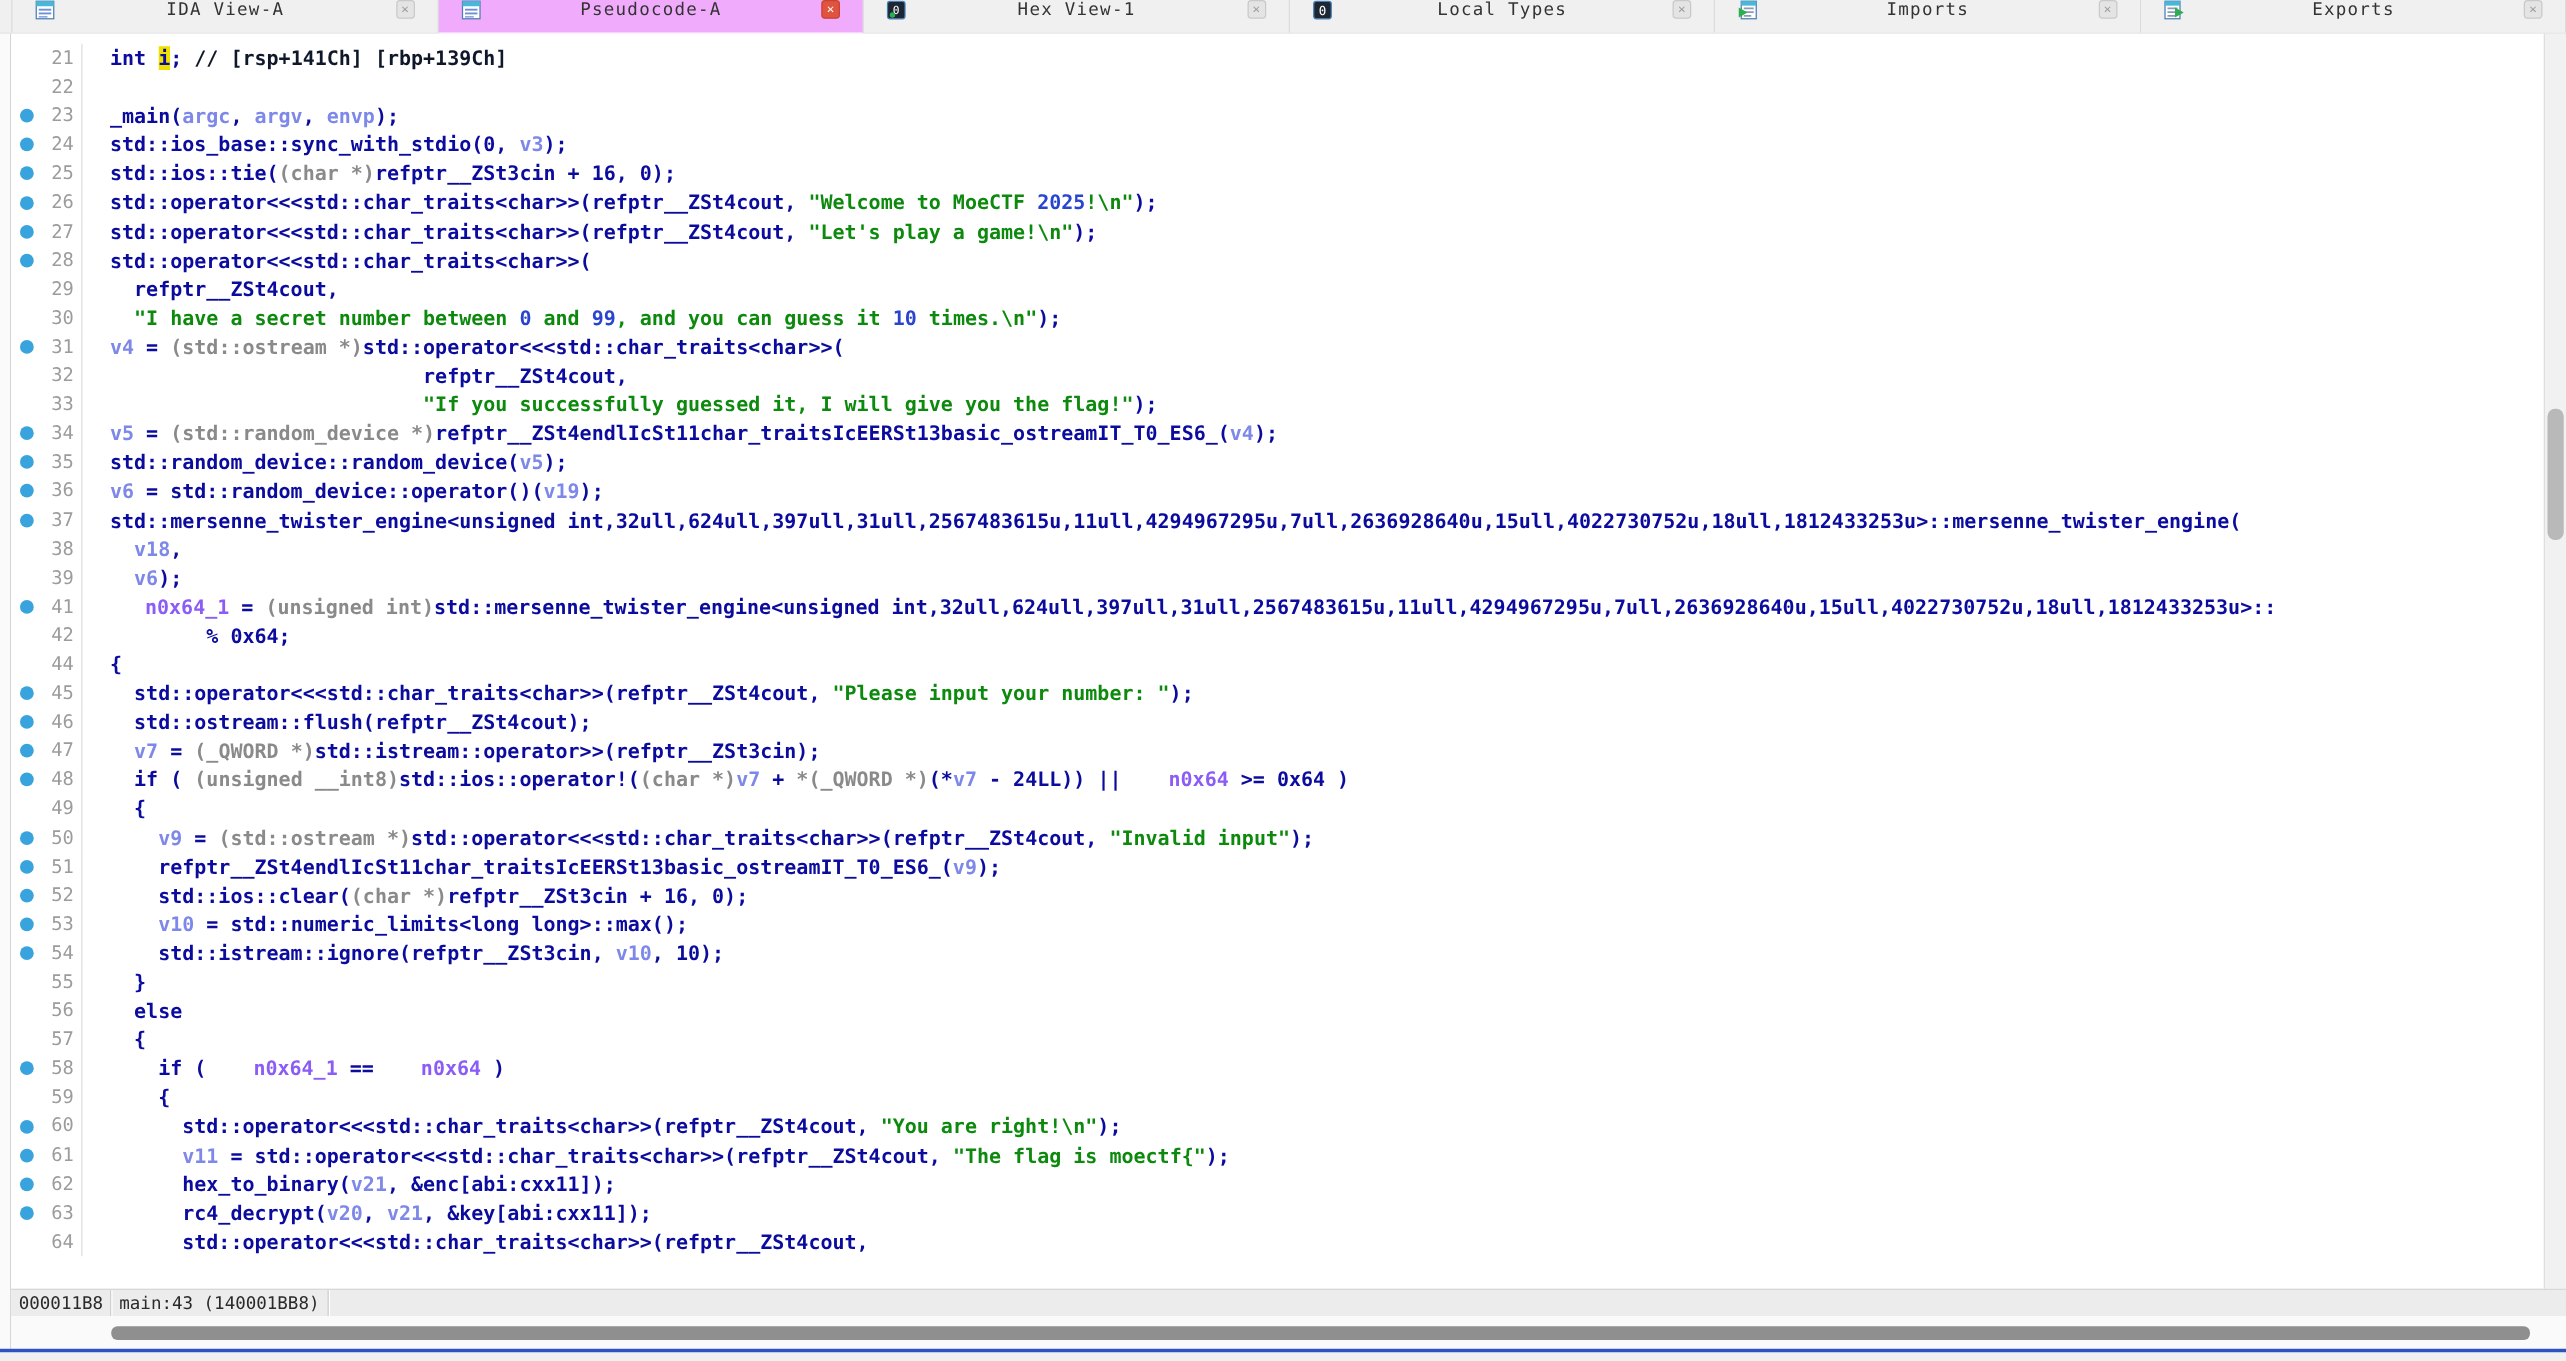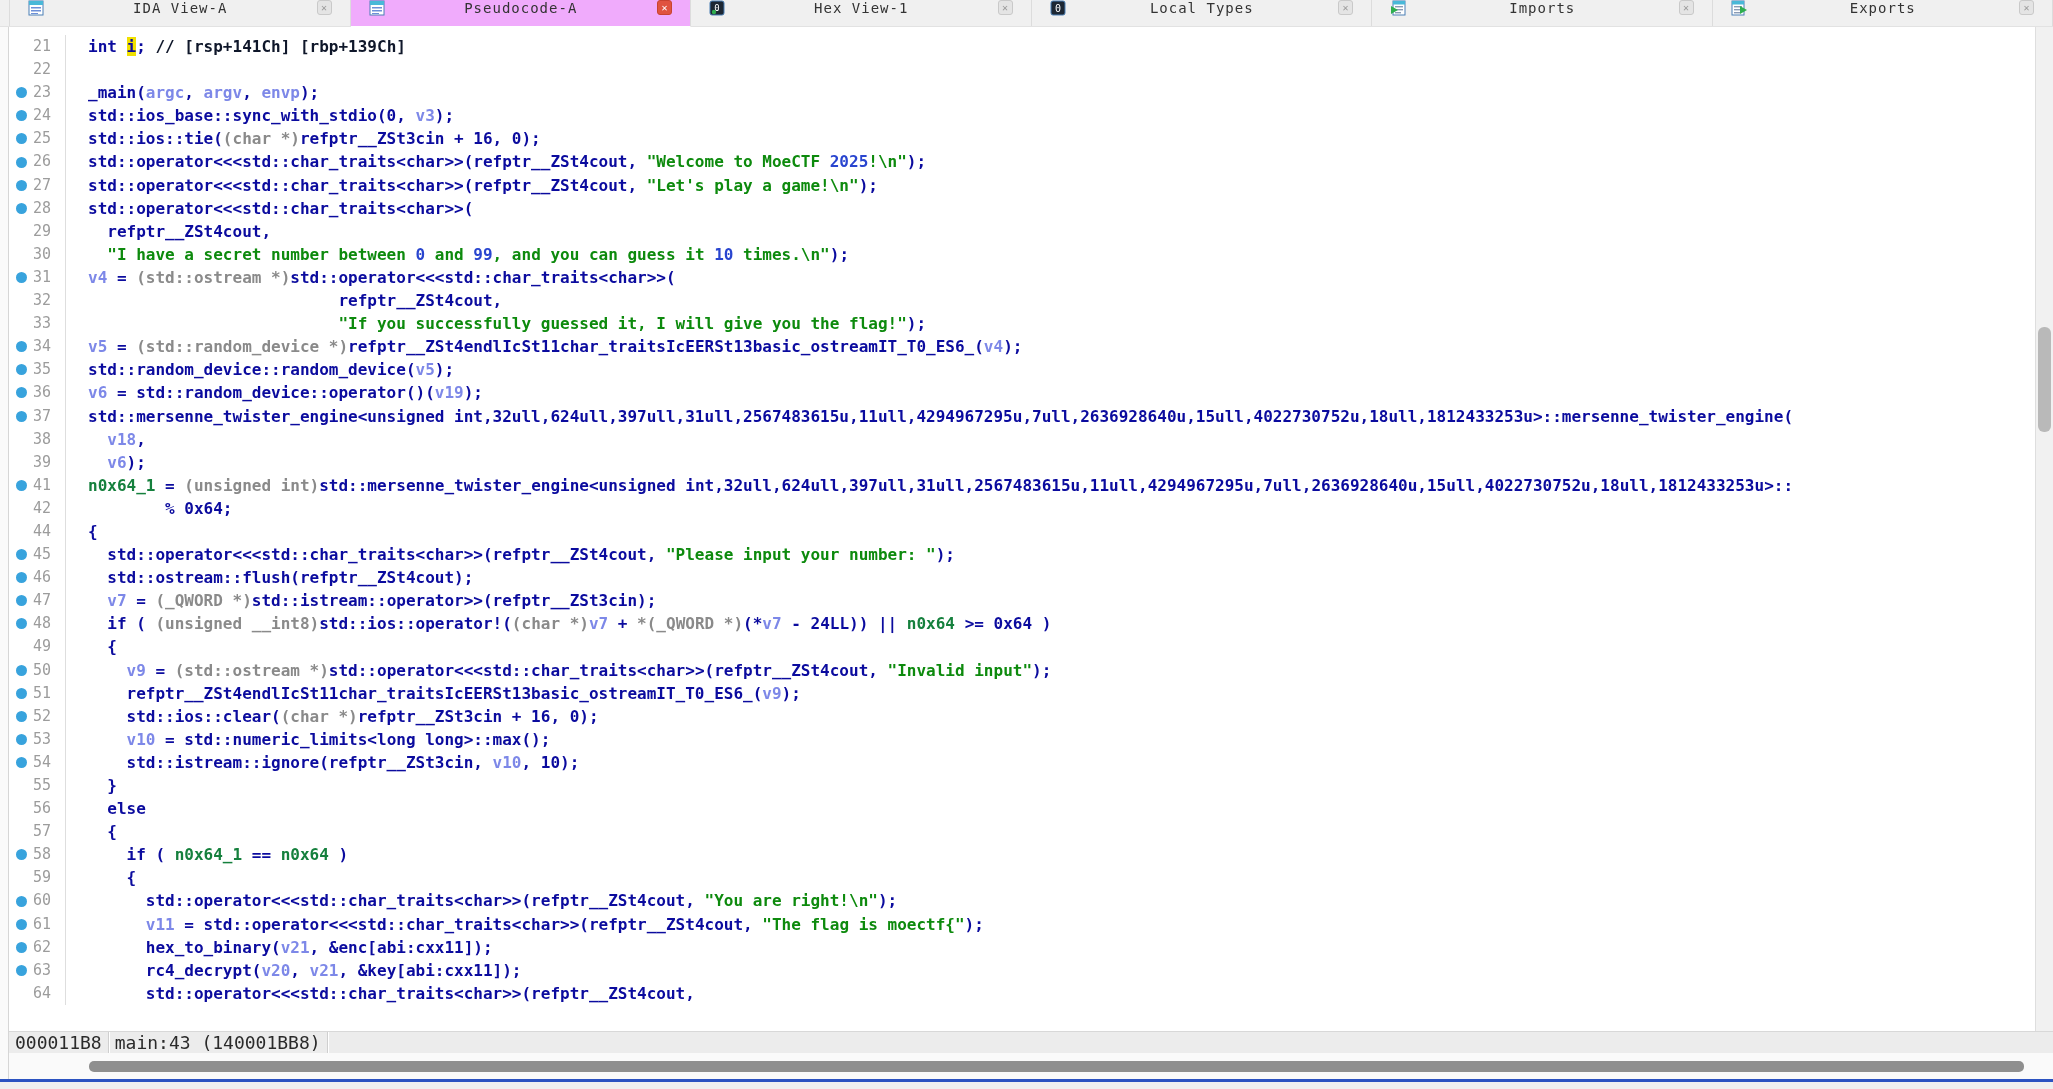--- a/index.html
+++ b/index.html
@@ -30,43 +30,43 @@
   #codearea { position:absolute; left:9px; top:27px; width:2026px; height:1004px;
               background:#fff; overflow:hidden; }
   #vscroll { position:absolute; right:0; top:27px; width:18px; height:1004px;
              background:#f1f1f1; border-left:1px solid #dedede; }
   #vthumb { position:absolute; left:2px; width:13px; border-radius:6px; background:#b9b9b9; }
 
   #codeinner { padding-top:8px; }
   .row { display:flex; height:23.1px; align-items:stretch; }
   .g-dot { width:24px; flex:0 0 24px; display:flex; align-items:center; justify-content:center; }
   .dot { width:11px; height:11px; border-radius:50%; }
-  .g-num { width:32px; flex:0 0 32px; text-align:left; padding-right:6px;
+  .g-num { width:32px; flex:0 0 32px; text-align:right; padding-right:6px;
            font-size:15px; line-height:23.1px; color:#9c9c9c; }
   .codetext { flex:1 1 auto; border-left:1px solid #dedede; padding-left:22px;
               white-space:pre; overflow:hidden; font-size:16px; line-height:23.1px;
               font-weight:bold; }
   .row.hl .codetext { background:linear-gradient(to right,#e50f0f 0,#e50f0f 1878px,transparent 1878px); }
 
   .tk-d  { color:#0b0b9e; }
   .tk-v  { color:#7d88e8; }
   .tk-c  { color:#0f172a; }
   .tk-t  { color:#8a8a8a; }
   .tk-s  { color:#0d8a0d; }
   .tk-sn { color:#2945cf; }
-  .tk-n  { color:#15803d; }
+  .tk-n  { color:#8b5cf6;margin-left:28px; }
   .tk-hy  { color:#0b0b9e; background:#f0e000; }
   .tk-hya { color:#0b0b9e; background:#c49b2d; }
   .tk-hp  { color:#3b3bb0; background:#b5abd0; }
   .tk-hyb { color:#0b0b9e; background:#d2b62b; }
 
   
   #statusbar { position:absolute; left:9px; top:1031px; width:2044px; height:22px;
                background:#ececec; border-top:1px solid #d8d8d8;
-               display:flex; align-items:stretch; font-size:18px; color:#2a2a2a; }
+               display:flex; align-items:stretch; font-size:14px; color:#2a2a2a; }
   .scell { display:flex; align-items:center; padding:0 6px;
            border-right:1px solid #cfcfcf; box-shadow:1px 0 0 #ffffff; }
 
   
   #hscrollzone { position:absolute; left:9px; top:1053px; width:2044px; height:26px; background:#fafafa; }
   #hthumb { position:absolute; left:80px; top:8px; width:1935px; height:11px;
             border-radius:5px; background:#8f8f8f; }
   #bottomline { position:absolute; left:0; top:1079px; width:2053px; height:3px; background:#2c53c1; }
   #bottomstrip { position:absolute; left:0; top:1082px; width:2053px; height:7px; background:#f0f0f0; }
 </style>

